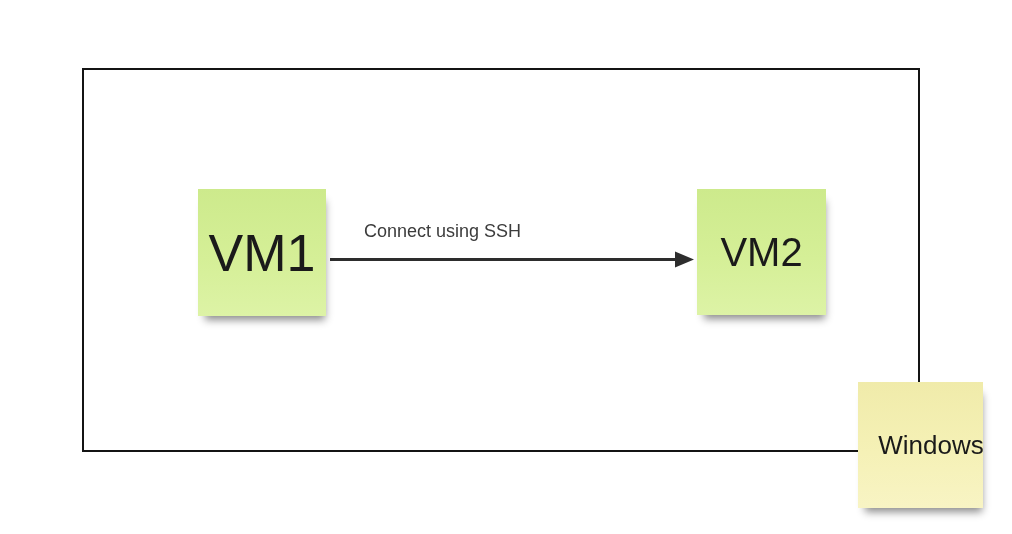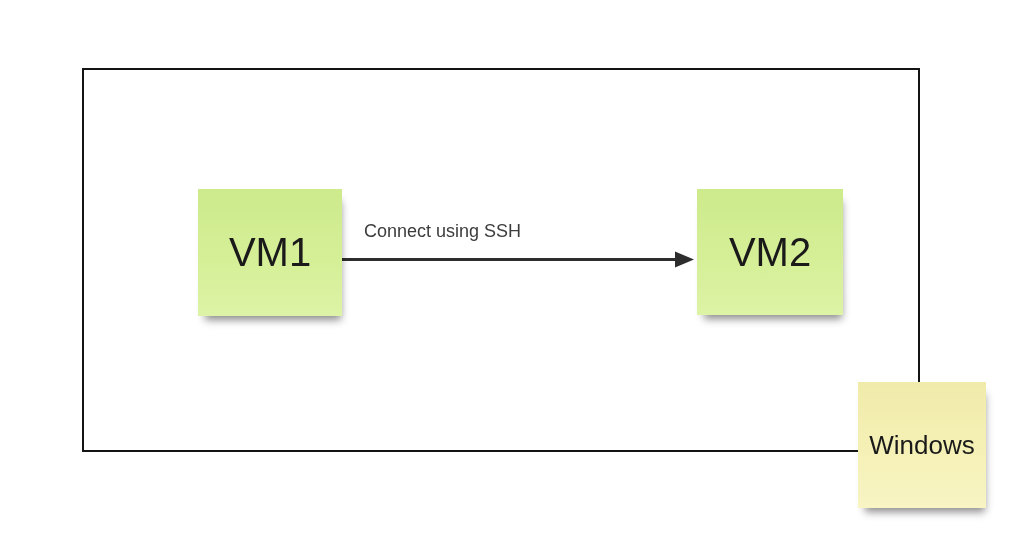--- a/index.html
+++ b/index.html
@@ -54,23 +54,23 @@
     box-shadow: 3px 8px 8px -4px rgba(0,0,0,0.45);
     z-index: 3;
     color: #1a1a1a;
   }
   .note-green {
     background: linear-gradient(180deg, #cdea8c 0%, #d5ef97 55%, #ddf3a6 100%);
   }
   .note-yellow {
     background: linear-gradient(180deg, #f0ebaa 0%, #f5f1b6 55%, #f8f4c4 100%);
   }
-  .note-vm1  { left: 198px; top: 189px; width: 144px; height: 127px; font-size: 40px; }
-  .note-vm2  { left: 697px; top: 189px; width: 146px; height: 126px; font-size: 40px; }
-  .note-windows { left: 858px; top: 382px; width: 128px; height: 126px; font-size: 26px; }
+  .note-vm1  { left: 198px; top: 189px; width: 128px; height: 127px; font-size: 52px; }
+  .note-vm2  { left: 697px; top: 189px; width: 129px; height: 126px; font-size: 40px; }
+  .note-windows { left: 858px; top: 382px; width: 104px; height: 126px; font-size: 26px; padding-left: 21px; }
   .note-label {
     user-select: none;
   }
 </style>
 </head>
 <body>
 
 <div class="canvas">
 
   <div class="boundary"></div>

